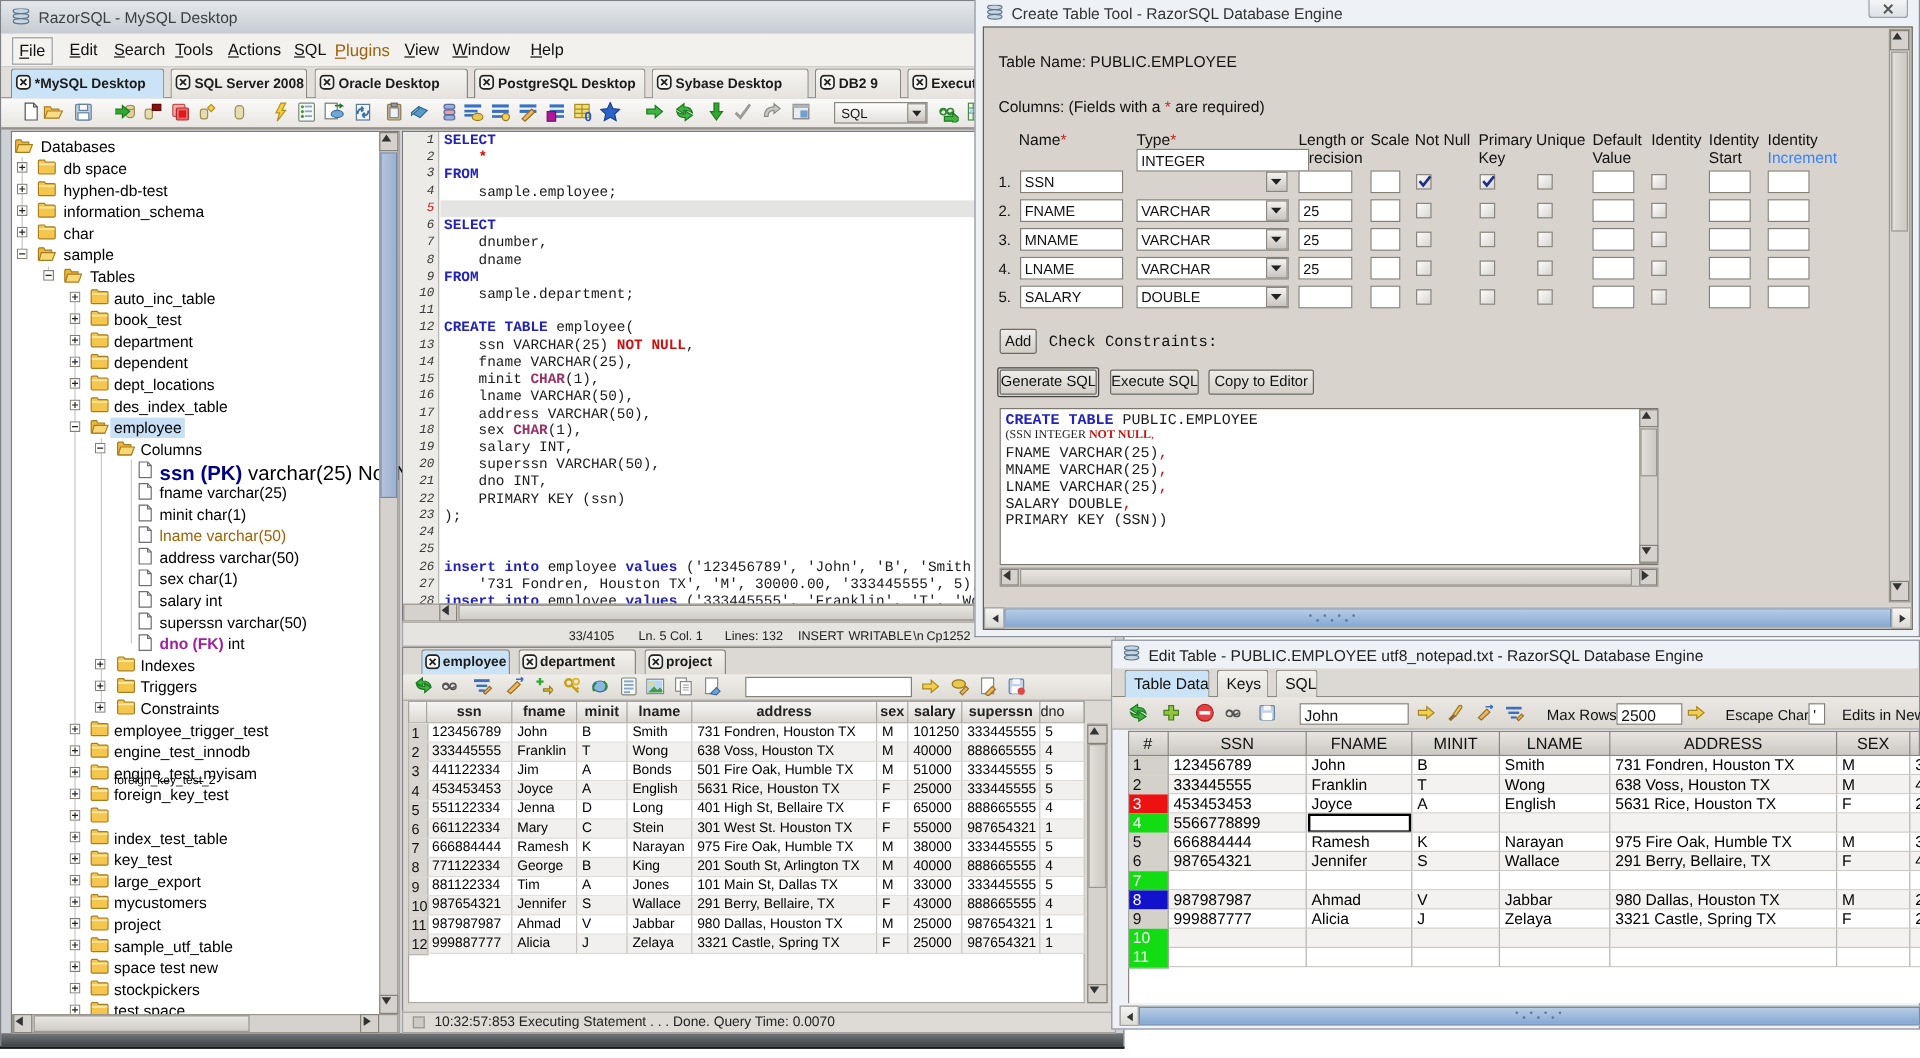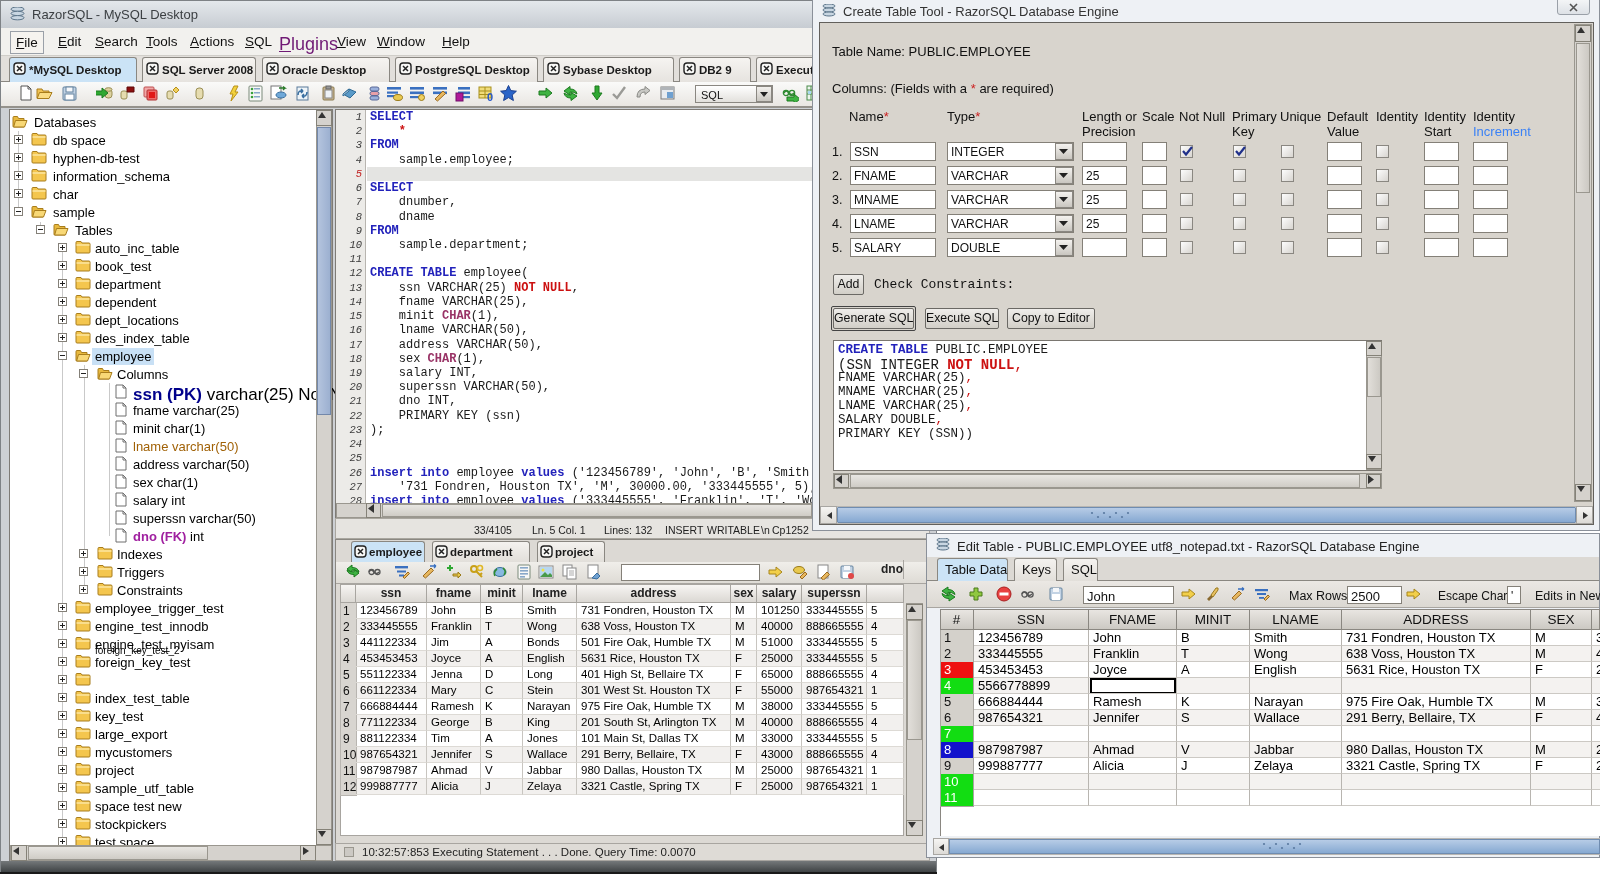--- a/index.html
+++ b/index.html
@@ -24,21 +24,21 @@
     </g>
   </svg>
 <div class="a" style="left:32px;top:7px;font-size:13px;color:#3c4043">RazorSQL - MySQL Desktop</div>
 <div class="a" style="left:1px;top:28px;width:935px;height:28px;background:#f2f1ee;border-bottom:1px solid #d0cec9"></div>
 <div class="a" style="left:10px;top:31px;border:1px solid #9aa0a8;background:#f5f3ef;padding:3px 5px;font-size:13.5px;color:#111"><span style="text-decoration:underline">F</span>ile</div>
 <div class="a" style="left:53px;top:31px;padding:3px 5px;font-size:13.5px;color:#111"><span style="text-decoration:underline">E</span>dit</div>
 <div class="a" style="left:90px;top:31px;padding:3px 5px;font-size:13.5px;color:#111"><span style="text-decoration:underline">S</span>earch</div>
 <div class="a" style="left:141px;top:31px;padding:3px 5px;font-size:13.5px;color:#111"><span style="text-decoration:underline">T</span>ools</div>
 <div class="a" style="left:185px;top:31px;padding:3px 5px;font-size:13.5px;color:#111"><span style="text-decoration:underline">A</span>ctions</div>
 <div class="a" style="left:240px;top:31px;padding:3px 5px;font-size:13.5px;color:#111"><span style="text-decoration:underline">S</span>QL</div>
-<div class="a" style="left:274px;top:31px;padding:3px 5px;font-size:18px;color:#701a75"><span style="text-decoration:underline">P</span>lugins</div>
+<div class="a" style="left:274px;top:31px;padding:3px 5px;font-size:14px;color:#a16207"><span style="text-decoration:underline">P</span>lugins</div>
 <div class="a" style="left:332px;top:31px;padding:3px 5px;font-size:13.5px;color:#111"><span style="text-decoration:underline">V</span>iew</div>
 <div class="a" style="left:372px;top:31px;padding:3px 5px;font-size:13.5px;color:#111"><span style="text-decoration:underline">W</span>indow</div>
 <div class="a" style="left:437px;top:31px;padding:3px 5px;font-size:13.5px;color:#111"><span style="text-decoration:underline">H</span>elp</div>
 <div class="a" style="left:1px;top:56px;width:935px;height:26px;background:#e2dfdb;border-bottom:1px solid #8a8781"></div>
 <div class="a" style="left:9px;top:57px;width:128px;height:25px;background:#cbe3f6;border:1px solid #8a8781;border-bottom:none;border-radius:3px 3px 0 0"></div>
 <svg class="a" style="left:13px;top:62px" width="13" height="13">
     <rect x="1" y="1" width="11" height="11" rx="3" fill="#f8f8f6" stroke="#222" stroke-width="1.4"></rect>
     <path d="M4 4 L9 9 M9 4 L4 9" stroke="#222" stroke-width="1.5"></path>
   </svg>
 <div class="a" style="left:29px;top:64px;font-size:11.5px;font-weight:bold;color:#1a1a1a;white-space:nowrap">*MySQL Desktop</div>
@@ -799,21 +799,21 @@
 <div class="a" style="left:340px;top:584px;width:564px;height:19px;background:linear-gradient(#f7f5f3,#dbd8d3);border:1px solid #a8a5a0"></div>
 <div class="a" style="left:340px;top:584px;width:16px;height:19px;border-right:1px solid #a8a5a0;font-size:12px;font-weight:bold;color:#222;text-align:center;padding-top:2px"></div>
 <div class="a" style="left:356px;top:584px;width:71px;height:19px;border-right:1px solid #a8a5a0;font-size:12px;font-weight:bold;color:#222;text-align:center;padding-top:2px">ssn</div>
 <div class="a" style="left:427px;top:584px;width:54px;height:19px;border-right:1px solid #a8a5a0;font-size:12px;font-weight:bold;color:#222;text-align:center;padding-top:2px">fname</div>
 <div class="a" style="left:481px;top:584px;width:42px;height:19px;border-right:1px solid #a8a5a0;font-size:12px;font-weight:bold;color:#222;text-align:center;padding-top:2px">minit</div>
 <div class="a" style="left:523px;top:584px;width:54px;height:19px;border-right:1px solid #a8a5a0;font-size:12px;font-weight:bold;color:#222;text-align:center;padding-top:2px">lname</div>
 <div class="a" style="left:577px;top:584px;width:154px;height:19px;border-right:1px solid #a8a5a0;font-size:12px;font-weight:bold;color:#222;text-align:center;padding-top:2px">address</div>
 <div class="a" style="left:731px;top:584px;width:26px;height:19px;border-right:1px solid #a8a5a0;font-size:12px;font-weight:bold;color:#222;text-align:center;padding-top:2px">sex</div>
 <div class="a" style="left:757px;top:584px;width:45px;height:19px;border-right:1px solid #a8a5a0;font-size:12px;font-weight:bold;color:#222;text-align:center;padding-top:2px">salary</div>
 <div class="a" style="left:802px;top:584px;width:65px;height:19px;border-right:1px solid #a8a5a0;font-size:12px;font-weight:bold;color:#222;text-align:center;padding-top:2px">superssn</div>
-<div class="a" style="left:867px;top:560px;width:37px;height:19px;border-right:1px solid #a8a5a0;font-size:12px;font-weight:bold;color:#222;text-align:right;padding-top:2px">dno</div>
+<div class="a" style="left:867px;top:584px;width:37px;height:19px;border-right:1px solid #a8a5a0;font-size:12px;font-weight:normal;color:#222;text-align:left;padding-top:2px">dno</div>
 <div class="a" style="left:340px;top:603px;width:564px;height:233px;background:#fff;border:1px solid #a8a5a0;border-top:none"></div>
 <div class="a" style="left:341px;top:603px;width:563px;height:16px;background:#fff"></div>
 <div class="a" style="left:340px;top:603px;width:17px;height:17px;background:#d8d5d0;border:1px solid #b8b5b0;border-top:none;font-size:12px;color:#111;padding:1px 0 0 2px">1</div>
 <div class="a" style="left:356px;top:603px;width:71px;height:16px;border-right:1px solid #c8c5c0;border-bottom:1px solid #dddad5;font-size:11.5px;color:#000;padding:1px 0 0 4px;overflow:hidden;white-space:nowrap">123456789</div>
 <div class="a" style="left:427px;top:603px;width:54px;height:16px;border-right:1px solid #c8c5c0;border-bottom:1px solid #dddad5;font-size:11.5px;color:#000;padding:1px 0 0 4px;overflow:hidden;white-space:nowrap">John</div>
 <div class="a" style="left:481px;top:603px;width:42px;height:16px;border-right:1px solid #c8c5c0;border-bottom:1px solid #dddad5;font-size:11.5px;color:#000;padding:1px 0 0 4px;overflow:hidden;white-space:nowrap">B</div>
 <div class="a" style="left:523px;top:603px;width:54px;height:16px;border-right:1px solid #c8c5c0;border-bottom:1px solid #dddad5;font-size:11.5px;color:#000;padding:1px 0 0 4px;overflow:hidden;white-space:nowrap">Smith</div>
 <div class="a" style="left:577px;top:603px;width:154px;height:16px;border-right:1px solid #c8c5c0;border-bottom:1px solid #dddad5;font-size:11.5px;color:#000;padding:1px 0 0 4px;overflow:hidden;white-space:nowrap">731 Fondren, Houston TX</div>
 <div class="a" style="left:731px;top:603px;width:26px;height:16px;border-right:1px solid #c8c5c0;border-bottom:1px solid #dddad5;font-size:11.5px;color:#000;padding:1px 0 0 4px;overflow:hidden;white-space:nowrap">M</div>
 <div class="a" style="left:757px;top:603px;width:45px;height:16px;border-right:1px solid #c8c5c0;border-bottom:1px solid #dddad5;font-size:11.5px;color:#000;padding:1px 0 0 4px;overflow:hidden;white-space:nowrap">101250</div>
@@ -982,21 +982,21 @@
 <div class="a" style="left:1280px;top:109px;font-size:13px;color:#111">Unique</div>
 <div class="a" style="left:1327px;top:109px;font-size:13px;color:#111">Default</div>
 <div class="a" style="left:1327px;top:124px;font-size:13px;color:#111">Value</div>
 <div class="a" style="left:1376px;top:109px;font-size:13px;color:#111">Identity</div>
 <div class="a" style="left:1424px;top:109px;font-size:13px;color:#111">Identity</div>
 <div class="a" style="left:1424px;top:124px;font-size:13px;color:#111">Start</div>
 <div class="a" style="left:1473px;top:109px;font-size:13px;color:#111">Identity</div>
 <div class="a" style="left:1473px;top:124px;font-size:13px;color:#3b82f6">Increment</div>
 <div class="a" style="left:832px;top:145px;font-size:12.5px;color:#111">1.</div>
 <div class="tf" style="left:850px;top:142px;width:86px;height:19px">SSN</div>
-<div class="tf" style="left:947px;top:142px;width:127px;height:19px">INTEGER</div>
+<div class="tf" style="left:947px;top:124px;width:144px;height:19px">INTEGER</div>
 <div class="a" style="left:1055px;top:143px;width:18px;height:17px;background:linear-gradient(#f4f2ef,#c9c6c0);border:1px solid #8a8781"></div>
 <svg class="a" style="left:1059px;top:149px" width="10" height="6">
     <path d="M0 0 L9 0 L4.5 5 Z" fill="#222"></path>
   </svg>
 <div class="tf" style="left:1082px;top:142px;width:45px;height:19px"></div>
 <div class="tf" style="left:1142px;top:142px;width:25px;height:19px"></div>
 <div class="cb" style="left:1180px;top:145px"></div>
 <svg class="a" style="left:1181px;top:145px" width="13" height="13">
     <path d="M2 6 L5 9.5 L11 2" stroke="#20308a" stroke-width="2.2" fill="none"></path>
   </svg>
@@ -1074,21 +1074,21 @@
 <div class="tf" style="left:1424px;top:238px;width:35px;height:19px"></div>
 <div class="tf" style="left:1473px;top:238px;width:35px;height:19px"></div>
 <div class="btn" style="left:833px;top:274px;width:31px;height:21px;padding-top:2px">Add</div>
 <div class="a" style="left:874px;top:277px;font-family:'Liberation Mono',monospace;font-size:13px;color:#111">Check Constraints:</div>
 <div class="a" style="left:831px;top:306px;width:85px;height:25px;border:1px solid #444;border-radius:2px"></div>
 <div class="btn" style="left:833px;top:308px;width:81px;height:21px;padding-top:2px">Generate SQL</div>
 <div class="btn" style="left:925px;top:308px;width:74px;height:21px;padding-top:2px">Execute SQL</div>
 <div class="btn" style="left:1007px;top:308px;width:88px;height:21px;padding-top:2px">Copy to Editor</div>
 <div class="a" style="left:833px;top:340px;width:549px;height:131px;background:#fff;border:1px solid #7a7670"></div>
 <div class="a" style="left:838px;top:343px;font-family:'Liberation Mono',monospace;font-size:12.5px;color:#1a1a1a;white-space:pre"><b style="color:#2222bb">CREATE TABLE</b> PUBLIC.EMPLOYEE</div>
-<div class="a" style="left:838px;top:357px;font-family:Liberation Mono, monospace;font-size:14px;color:#1a1a1a;white-space:pre">(SSN INTEGER <b style="color:#cc1111">NOT NULL</b><span style="color:#cc1111">,</span></div>
+<div class="a" style="left:838px;top:357px;font-family:Liberation Serif, serif;font-size:10px;color:#1a1a1a;white-space:pre">(SSN INTEGER <b style="color:#cc1111">NOT NULL</b><span style="color:#cc1111">,</span></div>
 <div class="a" style="left:838px;top:371px;font-family:'Liberation Mono',monospace;font-size:12.5px;color:#1a1a1a;white-space:pre">FNAME VARCHAR(25)<span style="color:#cc1111">,</span></div>
 <div class="a" style="left:838px;top:385px;font-family:'Liberation Mono',monospace;font-size:12.5px;color:#1a1a1a;white-space:pre">MNAME VARCHAR(25)<span style="color:#cc1111">,</span></div>
 <div class="a" style="left:838px;top:399px;font-family:'Liberation Mono',monospace;font-size:12.5px;color:#1a1a1a;white-space:pre">LNAME VARCHAR(25)<span style="color:#cc1111">,</span></div>
 <div class="a" style="left:838px;top:413px;font-family:'Liberation Mono',monospace;font-size:12.5px;color:#1a1a1a;white-space:pre">SALARY DOUBLE<span style="color:#cc1111">,</span></div>
 <div class="a" style="left:838px;top:427px;font-family:'Liberation Mono',monospace;font-size:12.5px;color:#1a1a1a;white-space:pre">PRIMARY KEY (SSN))</div>
 <div class="jsb" style="left:1366px;top:341px;width:16px;height:129px"></div>
 <div class="jbtn" style="left:1366px;top:341px;width:16px;height:15px">
     <svg class="a" style="left:0px;top:0px" width="10" height="9">
       <path d="M5 1 L9 7 L1 7 Z" fill="#333"></path>
     </svg>

